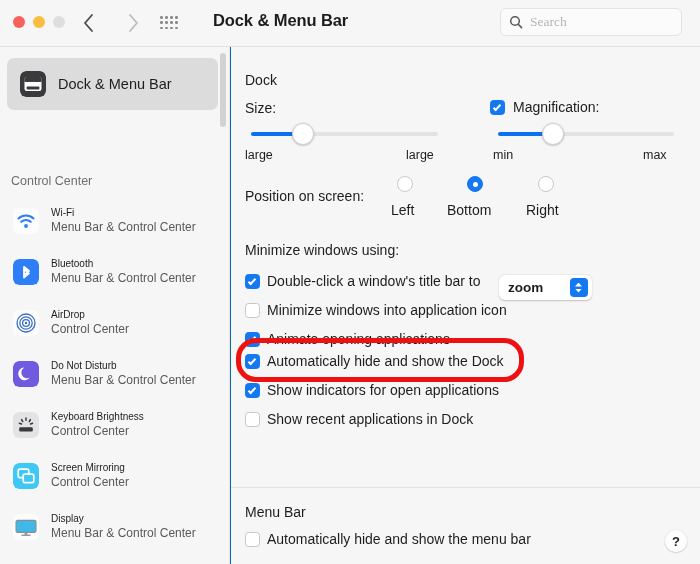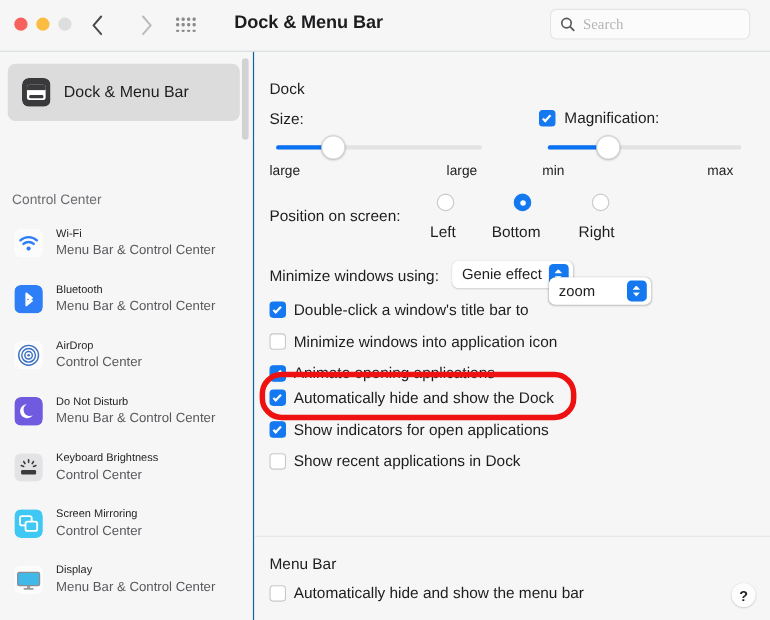--- a/index.html
+++ b/index.html
@@ -586,28 +586,24 @@
     <div class="rdo off" style="left:166px; top:129px;"></div>
     <div class="lbl" style="left:160px; top:155px;">Left</div>
 
     <div class="rdo on" style="left:236px; top:129px;"></div>
     <div class="lbl" style="left:216px; top:155px;">Bottom</div>
 
     <div class="rdo off" style="left:307px; top:129px;"></div>
     <div class="lbl" style="left:295px; top:155px;">Right</div>
 
     <div class="lbl" style="left:14px; top:195px;">Minimize windows using:</div>
-    <div class="popup" style="left:180px; top:190px; width:110px;">
-      <span class="popup-text">Genie effect</span>
-      <span class="popup-chev"></span>
-    </div>
 
     <div class="cbx on" style="left:14px; top:227px;"></div>
     <div class="lbl" style="left:36px; top:226px;">Double-click a window's title bar to</div>
-    <div class="popup" style="left:268px; top:205px; width:93px;">
+    <div class="popup" style="left:268px; top:228px; width:93px;font-weight:bold;">
       <span class="popup-text">zoom</span>
       <span class="popup-chev"></span>
     </div>
 
     <div class="cbx off" style="left:14px; top:256px;"></div>
     <div class="lbl" style="left:36px; top:255px;">Minimize windows into application icon</div>
 
     <div class="cbx on" style="left:14px; top:285px;"></div>
     <div class="lbl" style="left:36px; top:284px;">Animate opening applications</div>
 

